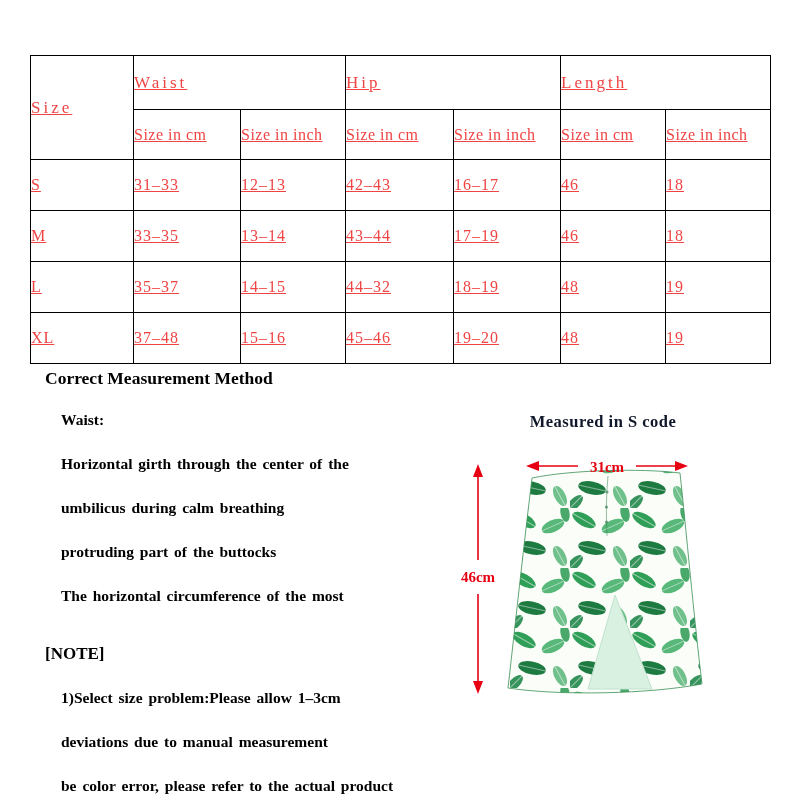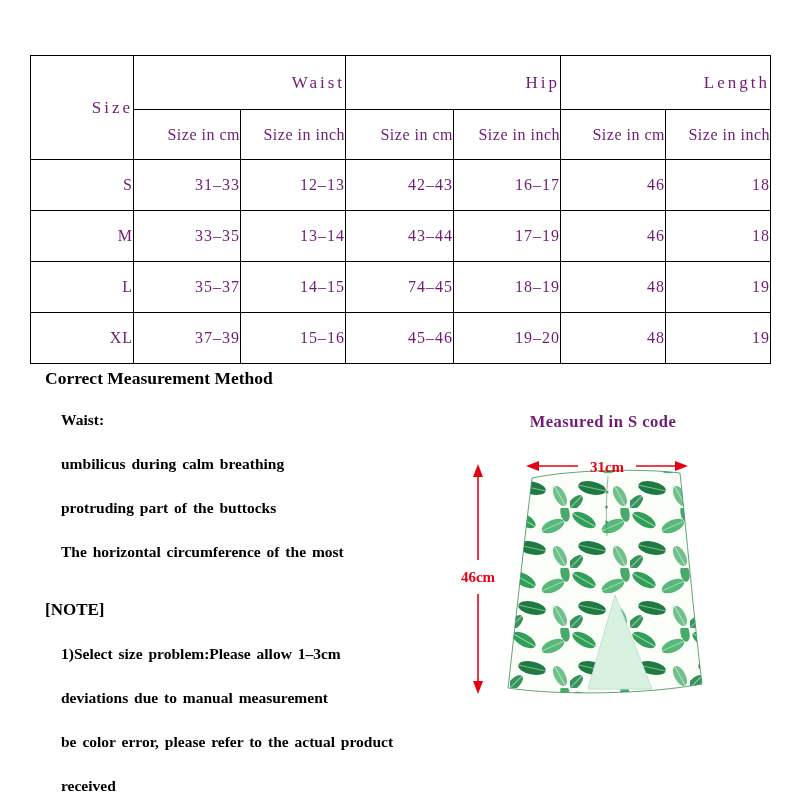--- a/index.html
+++ b/index.html
@@ -6,42 +6,42 @@
   .page{
     position:relative;width:800px;height:800px;background:#ffffff;
     font-family:"Liberation Serif", serif;color:#111;overflow:hidden;
   }
   
   table.size-table{
     position:absolute;left:30px;top:55px;width:740px;
     border-collapse:collapse;table-layout:fixed;
   }
   table.size-table td{
-    border:1px solid #000;text-align:right;vertical-align:middle;
-    font-family:"Liberation Serif", serif;font-size:16px;color:#701a75;
-    letter-spacing:1px;padding:0;overflow:hidden;white-space:nowrap;
+    border:1px solid #000;text-align:left;vertical-align:middle;
+    font-family:"Liberation Serif", serif;font-size:16px;color:#ef4444;
+    letter-spacing:1px;padding:0;overflow:hidden;white-space:nowrap;text-decoration:underline;
   }
   tr.group-row{height:54px;}
   tr.group-row td{font-size:17px;letter-spacing:3px;}
   td.corner-cell{font-size:17px;letter-spacing:2px;}
   tr.sub-row{height:50px;}
   tr.sub-row td{font-size:16px;letter-spacing:0.5px;}
   tr.data-row{height:51px;}
   
   .measure-block{
     position:absolute;left:45px;top:366px;width:435px;
     font-family:"Liberation Serif", serif;color:#000;
   }
   .measure-title{font-size:17.5px;font-weight:bold;line-height:24px;margin:0 0 6px 0;}
   .m-line{font-size:15.5px;font-weight:bold;line-height:28px;margin:16px;word-spacing:2px;}
   .note-title{font-size:17px;font-weight:bold;line-height:28px;margin:30px 0 0 0;}
   
   .illus-title{
     position:absolute;left:495px;top:412px;width:216px;text-align:center;
-    font-size:16.5px;font-weight:bold;color:#701a75;letter-spacing:0.5px;
+    font-size:16.5px;font-weight:bold;color:#0f172a;letter-spacing:0.5px;
   }
   .illus-svg{position:absolute;left:450px;top:448px;}
   .red-label{
     font-family:"Liberation Serif", serif;font-weight:bold;font-size:15px;
   }
 </style>
 </head>
 <body>
 
 <div class="page">
@@ -87,40 +87,41 @@
         <td>13–14</td>
         <td>43–44</td>
         <td>17–19</td>
         <td>46</td>
         <td>18</td>
       </tr>
       <tr class="data-row">
         <td>L</td>
         <td>35–37</td>
         <td>14–15</td>
-        <td>74–45</td>
+        <td>44–32</td>
         <td>18–19</td>
         <td>48</td>
         <td>19</td>
       </tr>
       <tr class="data-row">
         <td>XL</td>
-        <td>37–39</td>
+        <td>37–48</td>
         <td>15–16</td>
         <td>45–46</td>
         <td>19–20</td>
         <td>48</td>
         <td>19</td>
       </tr>
     </tbody>
   </table>
 
   <div class="measure-block">
     <p class="measure-title">Correct Measurement Method</p>
     <p class="m-line">Waist:</p>
+    <p class="m-line">Horizontal girth through the center of the</p>
     <p class="m-line">umbilicus during calm breathing</p>
     <p class="m-line">protruding part of the buttocks</p>
     <p class="m-line">The horizontal circumference of the most</p>
 
     <p class="note-title">[NOTE]</p>
     <p class="m-line">1)Select size problem:Please allow 1–3cm</p>
     <p class="m-line">deviations due to manual measurement</p>
     <p class="m-line">be color error, please refer to the actual product</p>
     <p class="m-line">received</p>
   </div>

